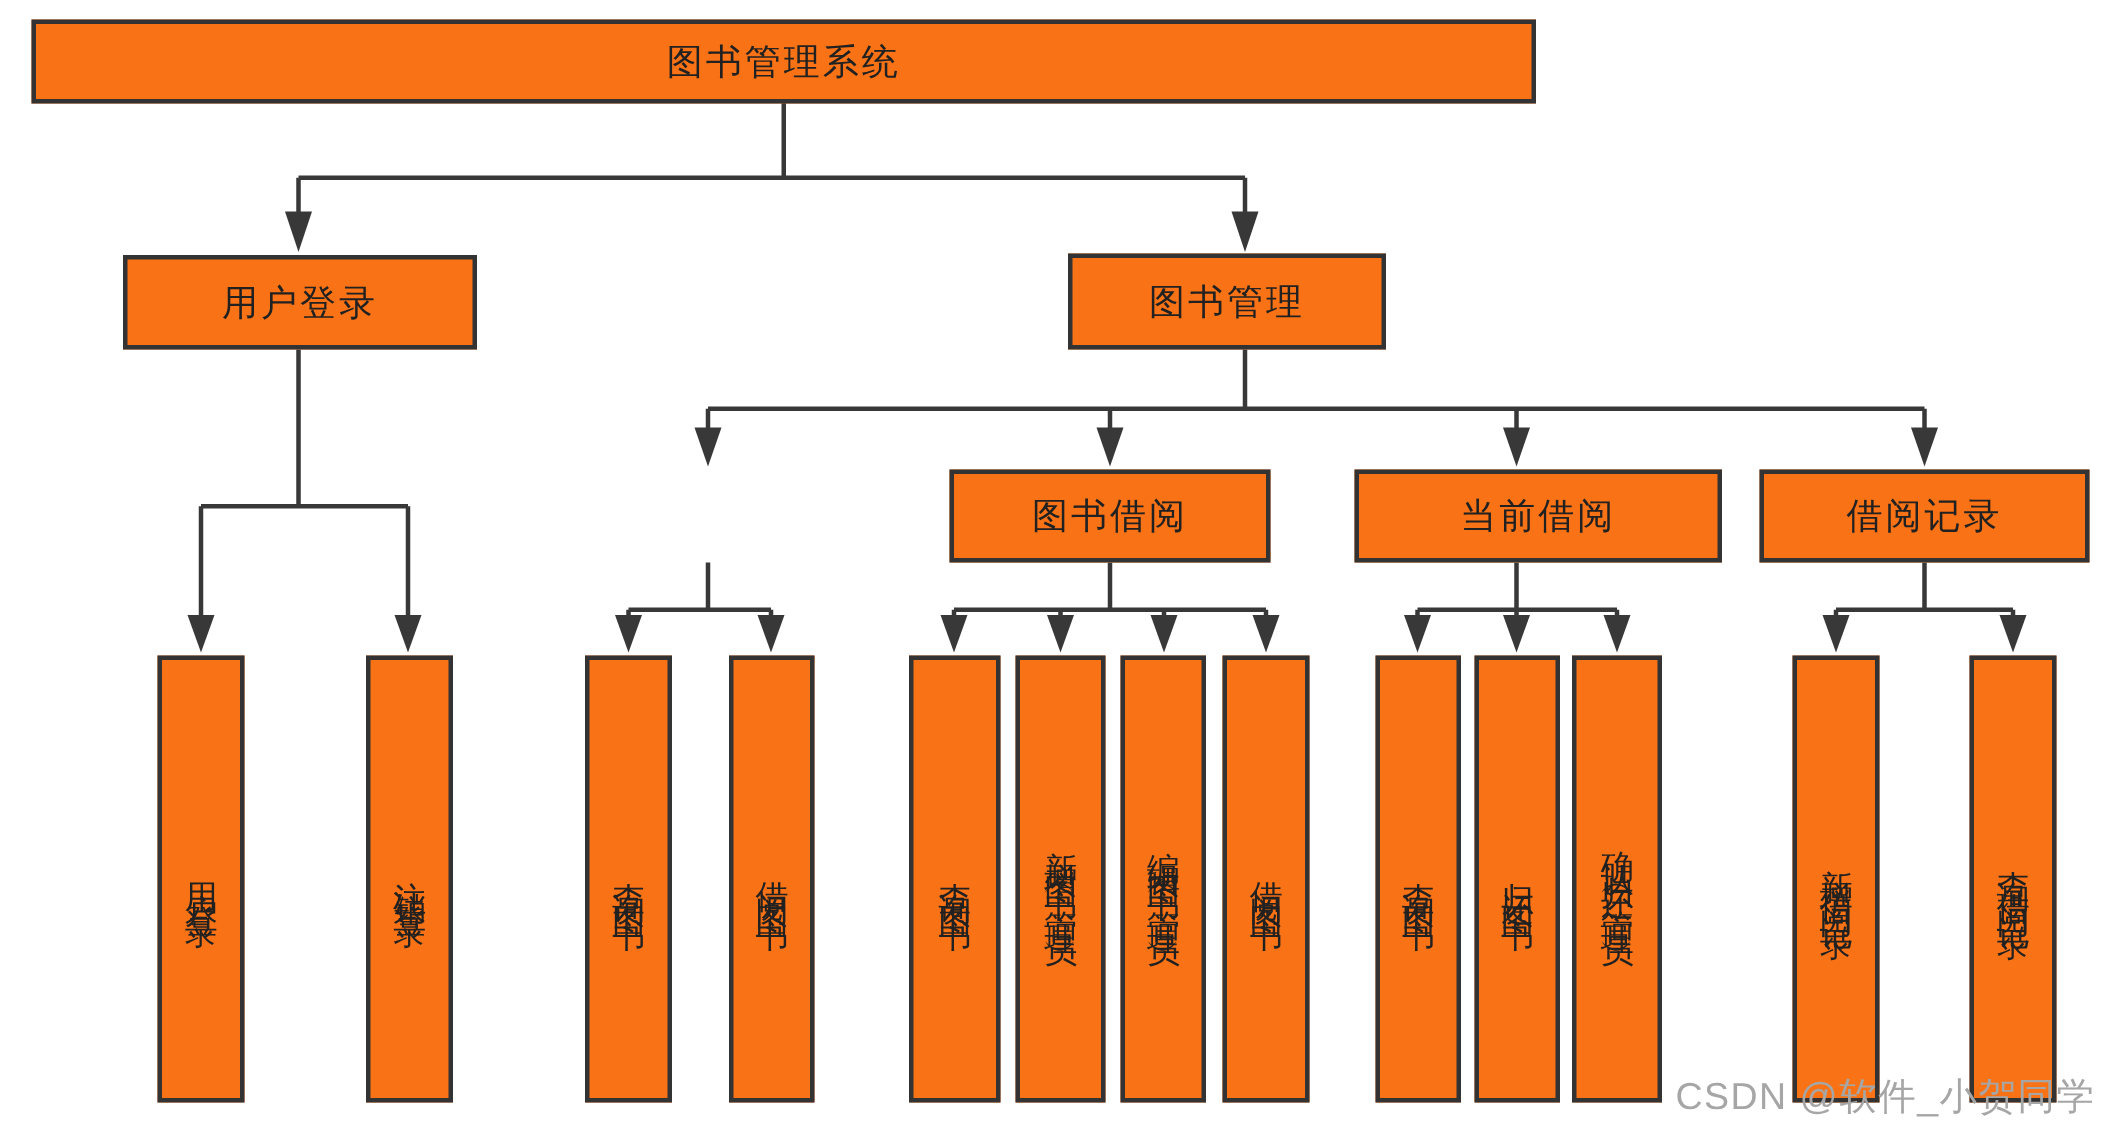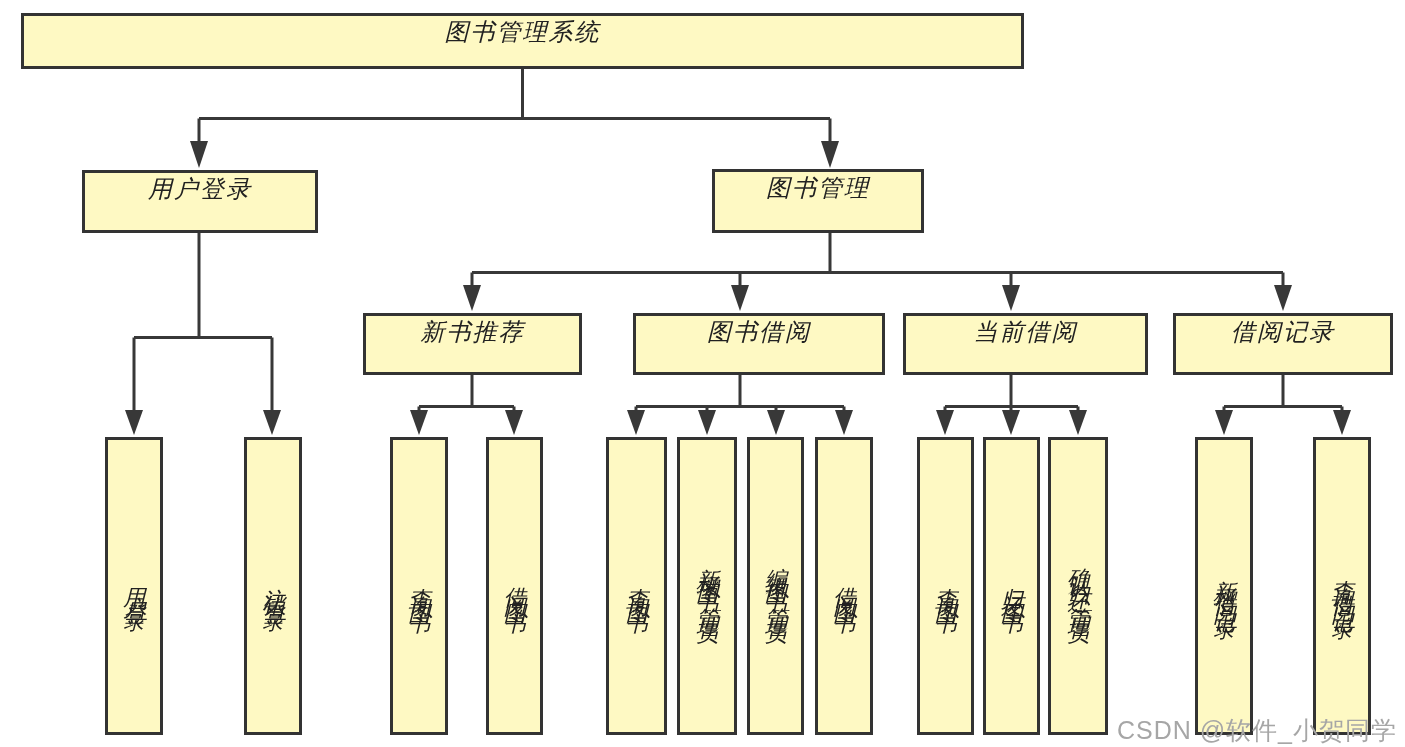--- a/index.html
+++ b/index.html
@@ -18,24 +18,23 @@
     font-family:"Liberation Sans","DejaVu Sans",sans-serif;
     color:var(--text);
   }
   .connector-layer{position:absolute;left:0;top:0;pointer-events:none;}
   .connector-layer path{stroke:var(--line);stroke-width:3;fill:none;}
   .connector-layer polygon{fill:var(--line);stroke:none;}
   .node{
     position:absolute;
     box-sizing:border-box;
     border:3px solid var(--border);
-    background:#fef9c3;
-    display:flex;justify-content:center;
+    background:#f97316;
+    display:flex;align-items:center;justify-content:center;
     text-align:center;
-    font-style:italic;
   }
   .hnode{font-size:24px;letter-spacing:2px;}
   .root-node{font-size:24px;letter-spacing:2px;}
   .vnode span{
     writing-mode:vertical-rl;
     text-orientation:mixed;
     font-size:22px;
     letter-spacing:8px;
     line-height:1.2;
     white-space:nowrap;
@@ -109,24 +108,21 @@
     <span>图书管理系统</span>
   </div>
 
   <div class="node hnode" style="left:82px;top:170px;width:236px;height:63px;">
     <span>用户登录</span>
   </div>
   <div class="node hnode" style="left:712px;top:169px;width:212px;height:64px;">
     <span>图书管理</span>
   </div>
 
-  <div class="node hnode" style="left:363px;top:313px;width:219px;height:62px;">
-    <span>新书推荐</span>
-  </div>
-  <div class="node hnode" style="left:633px;top:313px;width:252px;height:62px;">
+  <div class="node hnode" style="left:633px;top:313px;width:214px;height:62px;">
     <span>图书借阅</span>
   </div>
   <div class="node hnode" style="left:903px;top:313px;width:245px;height:62px;">
     <span>当前借阅</span>
   </div>
   <div class="node hnode" style="left:1173px;top:313px;width:220px;height:62px;">
     <span>借阅记录</span>
   </div>
 
   <div class="node vnode" style="left:105px;top:437px;width:58px;height:298px;">

